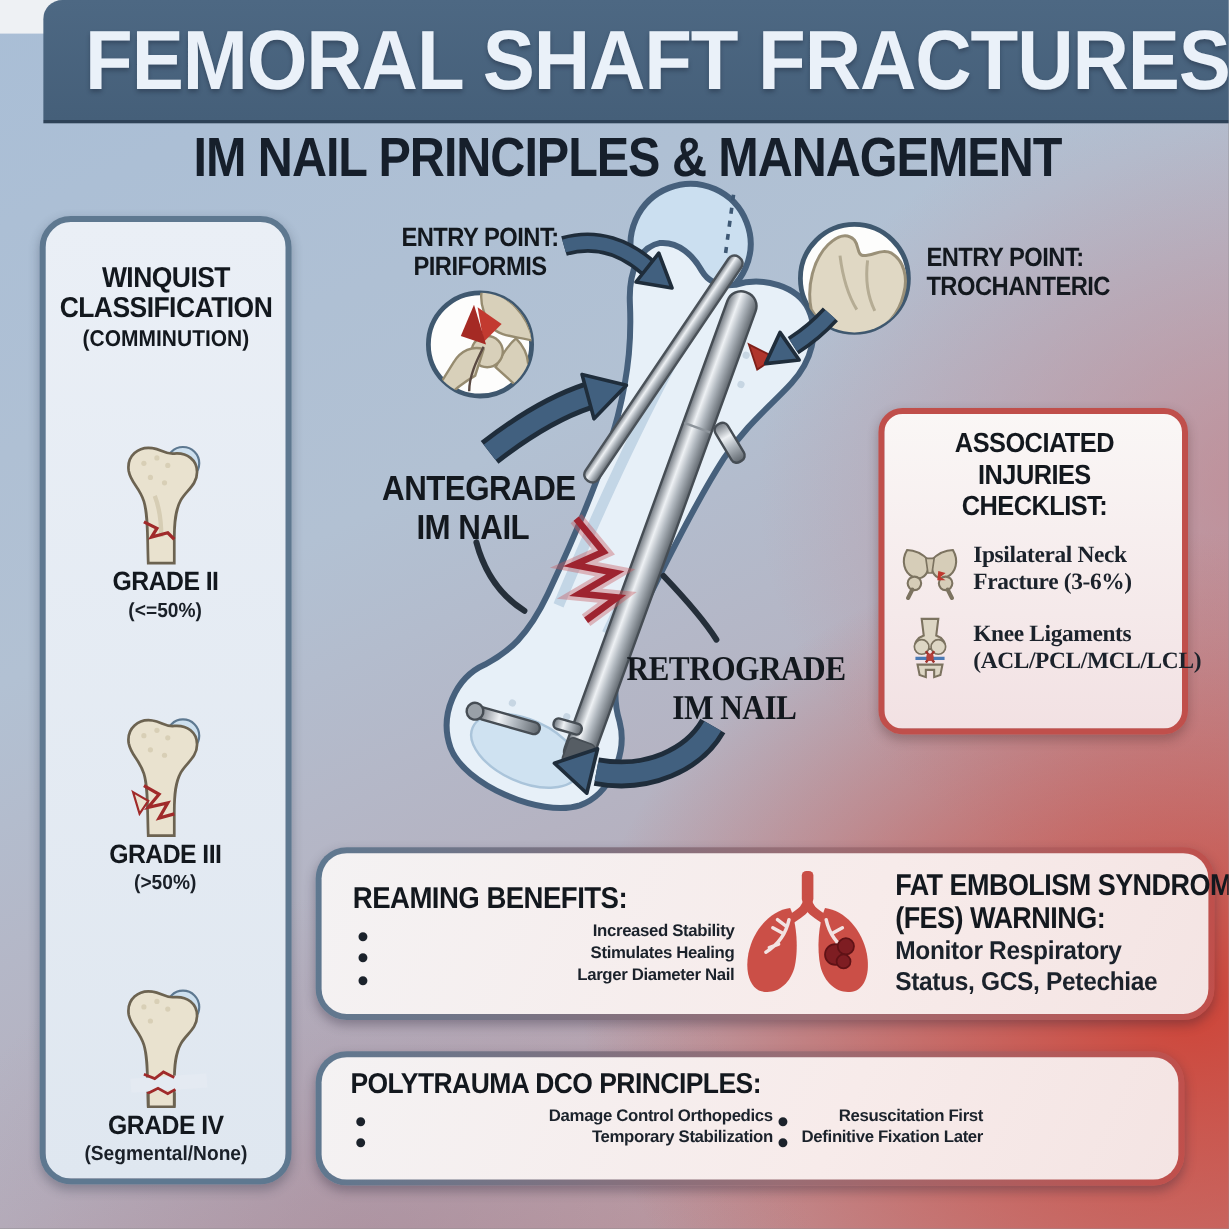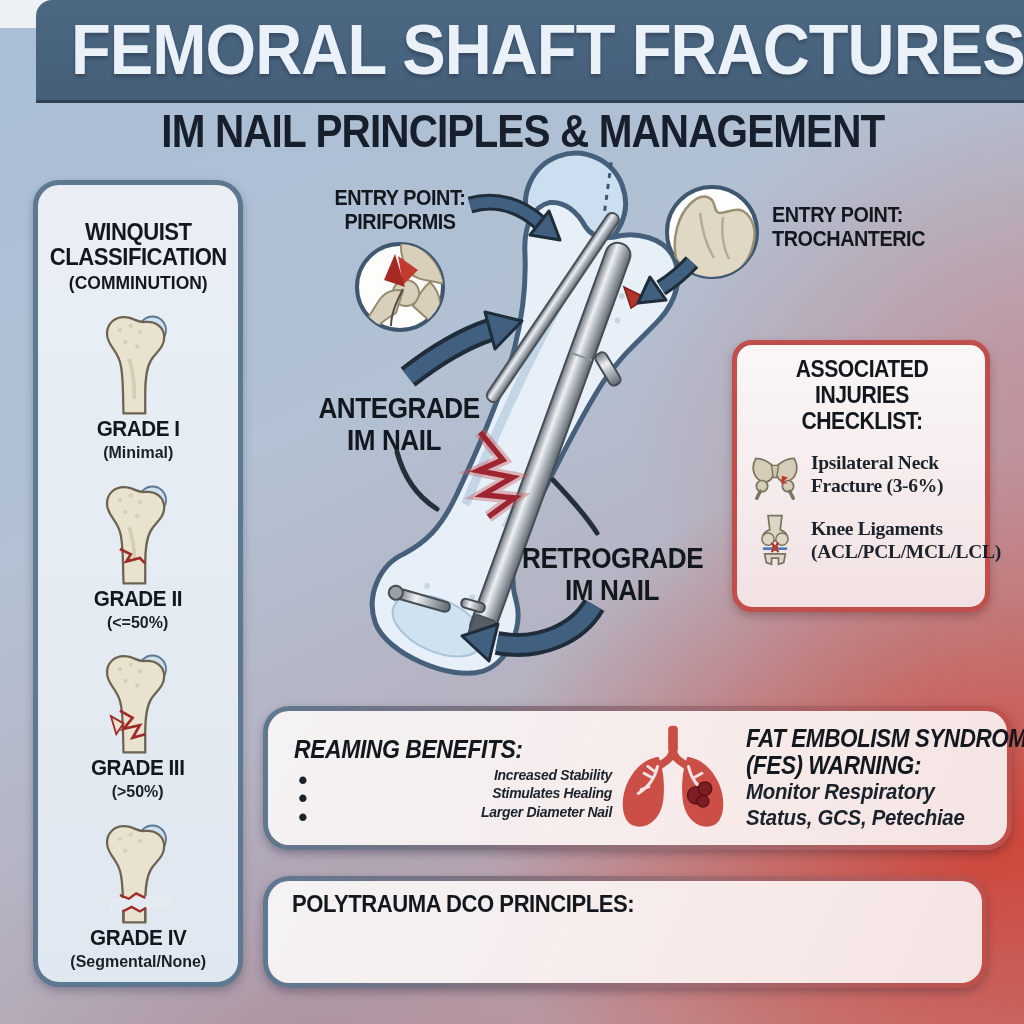--- a/index.html
+++ b/index.html
@@ -61,21 +61,21 @@
   .gwrap{
     position:absolute;box-sizing:border-box;border-radius:26px;padding:5px;
     background:linear-gradient(95deg,#5e7890 0%,#9a6d74 55%,#c04f4b 100%);
     box-shadow:0 4px 9px rgba(40,35,55,.35);
   }
   .ginner{
     width:100%;height:100%;box-sizing:border-box;border-radius:21px;
     background:linear-gradient(115deg,#f4f2f3 0%,#f7ebea 60%,#f4e4e3 100%);
   }
   .reaming-wrap{left:263px;top:706px;width:749px;height:144px;}
-  .reaming-in{display:flex;align-items:center;padding:0 10px 0 26px;font-style:italic;}
+  .reaming-in{display:flex;align-items:center;padding:0 10px 0 26px;}
   .reaming-col{flex:0 0 318px;}
   .reaming-col h3{margin:0 0 2px;font-size:25px;color:#13181e;letter-spacing:-.5px;transform:scaleX(.92);transform-origin:left center;}
   ul.blist{margin:0;padding:0;list-style:none;}
   ul.blist li{font-size:14px;font-weight:700;color:#1b222b;line-height:1.3;letter-spacing:-.3px;padding-left:24px;position:relative;text-align:right;}
   ul.blist li::before{content:"\2022";position:absolute;left:4px;top:-2px;font-size:26px;color:#1b222b;}
   .lungs-box{flex:0 0 122px;display:flex;justify-content:center;}
   .fes-col{flex:1;padding-left:12px;}
   .fes-col .t{display:block;font-size:25px;font-weight:700;color:#13181e;line-height:1.1;letter-spacing:-.5px;transform:scaleX(.9);transform-origin:left center;white-space:nowrap;}
   .fes-col .b{display:block;font-size:21.5px;font-weight:700;color:#1b222b;line-height:1.2;letter-spacing:-.3px;transform:scaleX(.95);transform-origin:left center;}
   .poly-wrap{left:263px;top:876px;width:724px;height:112px;}
@@ -83,21 +83,21 @@
   .poly-in h3{margin:0 0 2px;font-size:24px;color:#13181e;letter-spacing:-.5px;transform:scaleX(.92);transform-origin:left center;}
   .poly-cols{display:flex;}
   .poly-cols ul:first-child{flex:0 0 352px;}
   
   .dlabel{position:absolute;color:#13181e;font-weight:700;letter-spacing:-.5px;line-height:1.1;}
   .dlabel span{display:block;transform:scaleX(.9);}
   .lab-pir{left:315px;top:186px;width:170px;text-align:center;font-size:22px;}
   .lab-tro{left:772px;top:203px;width:210px;text-align:left;font-size:22px;}
   .lab-tro span{transform-origin:left center;}
   .lab-ante{left:310px;top:378px;width:168px;text-align:center;font-size:29px;line-height:1.12;margin-top:14px;}
-  .lab-retro{left:512px;top:542px;width:200px;text-align:center;font-size:29px;line-height:1.12;}
+  .lab-retro{left:512px;top:542px;width:200px;text-align:center;font-size:29px;line-height:1.12;font-family:Liberation Serif, serif;}
   .diagram-svg{position:absolute;left:250px;top:160px;width:520px;height:545px;overflow:visible;}
 </style>
 </head>
 <body>
 
 <div class="stage">
   <div class="top-strip"></div>
 
   <div class="title-band">
     <h1>FEMORAL SHAFT FRACTURES</h1>
@@ -106,36 +106,20 @@
     <h2>IM NAIL PRINCIPLES &amp; MANAGEMENT</h2>
   </div>
 
   <div class="winquist">
     <div class="head">
       <span class="l">WINQUIST</span>
       <span class="l">CLASSIFICATION</span>
       <span class="s">(COMMINUTION)</span>
     </div>
 
-    <div class="grade">
-      <svg width="98" height="104" viewBox="0 0 100 115">
-        <circle cx="66" cy="20" r="15" fill="#cde0ef" stroke="#5d7890" stroke-width="2"></circle>
-        <path d="M 34,112 C 33,85 34,68 30,55 C 26,42 18,38 16,27 C 14,13 25,4 38,6 C 46,7 50,12 58,11 C 70,10 79,17 79,28 C 79,40 69,45 64,54 C 59,63 58,74 58,90 L 58,112 Z" fill="#e9e2cf" stroke="#6c6351" stroke-width="2.5"></path>
-        <path d="M 40,52 C 44,62 46,76 46,96" stroke="#d6cdb4" stroke-width="4" fill="none"></path>
-        <g fill="#d8cfb6">
-            <circle cx="30" cy="20" r="2.4"></circle>
-            <circle cx="42" cy="15" r="2.4"></circle>
-            <circle cx="52" cy="22" r="2.4"></circle>
-            <circle cx="36" cy="33" r="2.4"></circle>
-            <circle cx="49" cy="38" r="2.4"></circle>
-          </g>
-      </svg>
-      <div class="g-label">GRADE I</div>
-      <div class="g-detail">(Minimal)</div>
-    </div>
 
     <div class="grade">
       <svg width="98" height="104" viewBox="0 0 100 115">
         <circle cx="66" cy="20" r="15" fill="#cde0ef" stroke="#5d7890" stroke-width="2"></circle>
         <path d="M 34,112 C 33,85 34,68 30,55 C 26,42 18,38 16,27 C 14,13 25,4 38,6 C 46,7 50,12 58,11 C 70,10 79,17 79,28 C 79,40 69,45 64,54 C 59,63 58,74 58,90 L 58,112 Z" fill="#e9e2cf" stroke="#6c6351" stroke-width="2.5"></path>
         <path d="M 40,50 C 44,60 46,72 46,88" stroke="#d6cdb4" stroke-width="4" fill="none"></path>
         <g fill="#d8cfb6">
             <circle cx="30" cy="20" r="2.4"></circle>
             <circle cx="42" cy="15" r="2.4"></circle>
             <circle cx="52" cy="22" r="2.4"></circle>
@@ -367,15 +351,25 @@
         <span class="t">(FES) WARNING:</span>
         <span class="b">Monitor Respiratory</span>
         <span class="b">Status, GCS, Petechiae</span>
       </div>
     </div>
   </div>
 
   <div class="gwrap poly-wrap">
     <div class="ginner poly-in">
       <h3>POLYTRAUMA DCO PRINCIPLES:</h3>
+      <div class="poly-cols">
+        <ul class="blist">
+          <li>Damage Control Orthopedics</li>
+          <li>Temporary Stabilization</li>
+        </ul>
+        <ul class="blist">
+          <li>Resuscitation First</li>
+          <li>Definitive Fixation Later</li>
+        </ul>
+      </div>
     </div>
   </div>
 </div>
 
 </body></html>

